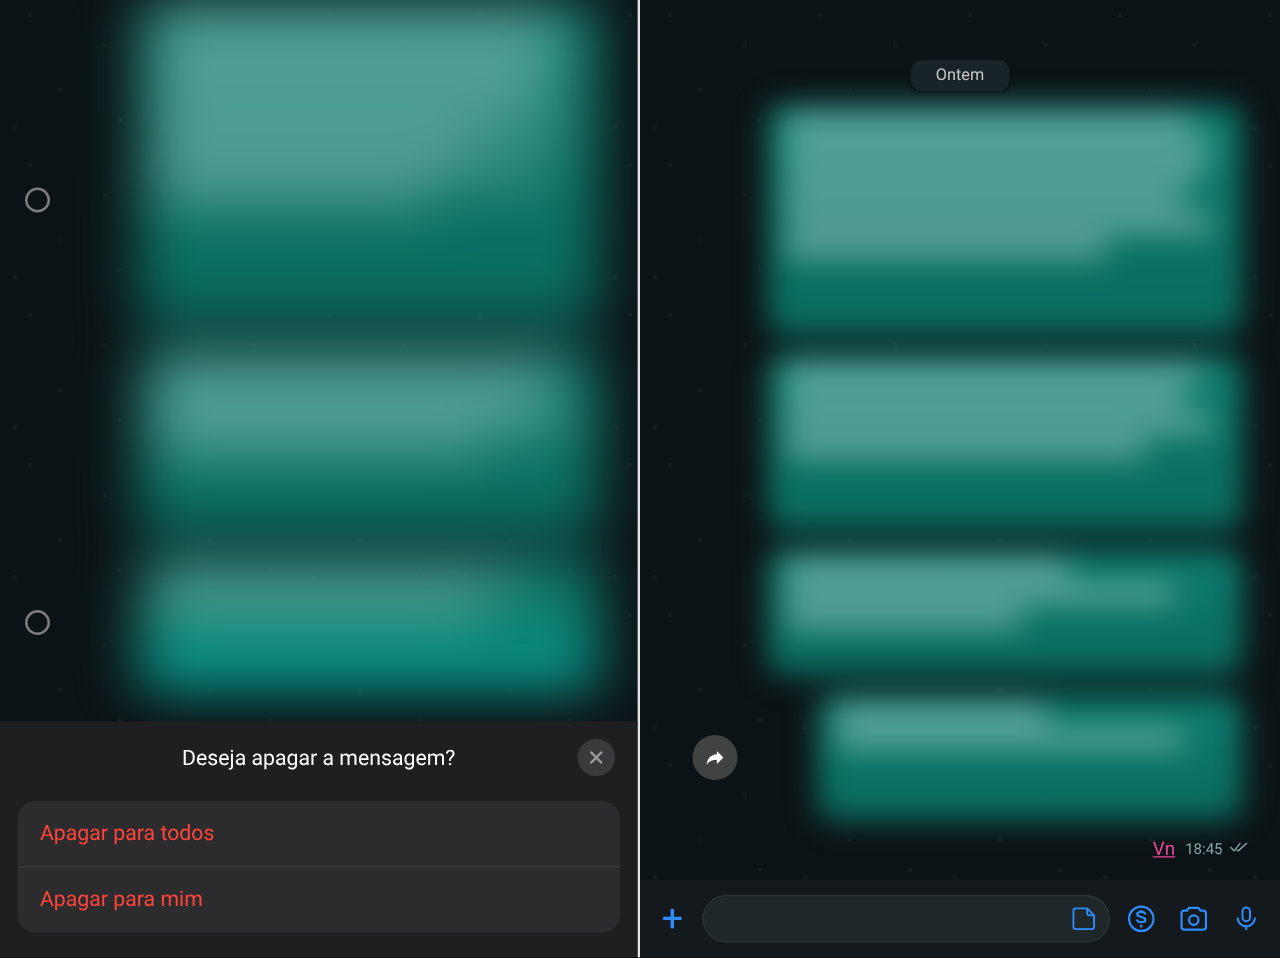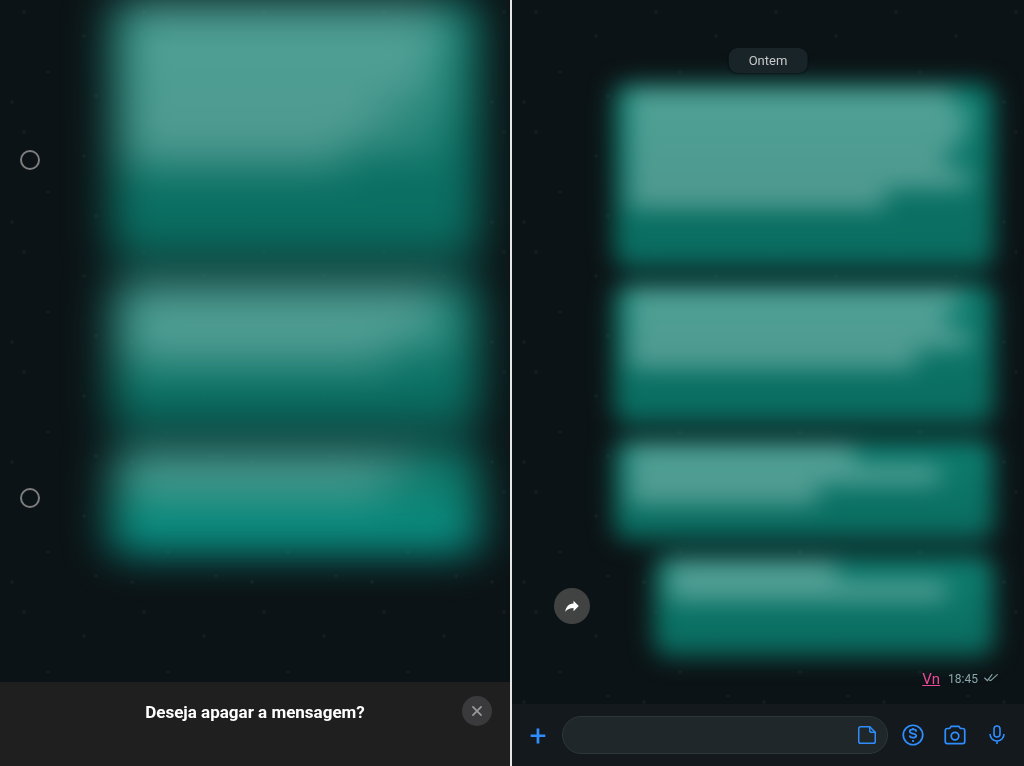--- a/index.html
+++ b/index.html
@@ -33,21 +33,21 @@
     position: absolute; width: 20px; height: 20px; border: 2px solid #7d7d7d; border-radius: 50%;
     left: 20px; background: transparent;
   }
 
   
   .action-sheet {
     position: absolute; left: 0; right: 0; bottom: 0;
     background: #1f1f1f; padding: 14px 14px 20px 14px;
   }
   .sheet-header { display: flex; align-items: center; justify-content: center; position: relative; margin-bottom: 16px; padding: 6px 0 8px 0;}
-  .sheet-title { color: #fff; font-size: 17px; font-weight: 700; }
+  .sheet-title { color: #fff; font-size: 17px; font-weight: 400; }
   .sheet-close {
     position: absolute; right: 4px; top: 0;
     width: 30px; height: 30px; border-radius: 50%;
     background: #3a3a3c; display: flex; align-items: center; justify-content: center;
     cursor: pointer;
   }
   .sheet-close svg { width: 14px; height: 14px; }
   .sheet-card {
     background: #2c2c2e; border-radius: 14px; overflow: hidden;
   }
@@ -155,20 +155,24 @@
     <div class="radio-empty" style="top:488px;"></div>
 
     <div class="action-sheet">
       <div class="sheet-header">
         <div class="sheet-title">Deseja apagar a mensagem?</div>
         <div class="sheet-close">
           <svg viewBox="0 0 24 24">
               <path d="M5 5 L19 19 M19 5 L5 19" stroke="#9a9a9e" stroke-width="3" stroke-linecap="round" fill="none"></path>
             </svg>
         </div>
+      </div>
+      <div class="sheet-card">
+        <div class="sheet-item">Apagar para todos</div>
+        <div class="sheet-item">Apagar para mim</div>
       </div>
     </div>
   </div>
 
   <div class="panel right">
     <div class="doodle-bg"></div>
 
     <div class="date-chip">Ontem</div>
 
     <div class="chat-area" style="filter: blur(12px);">

